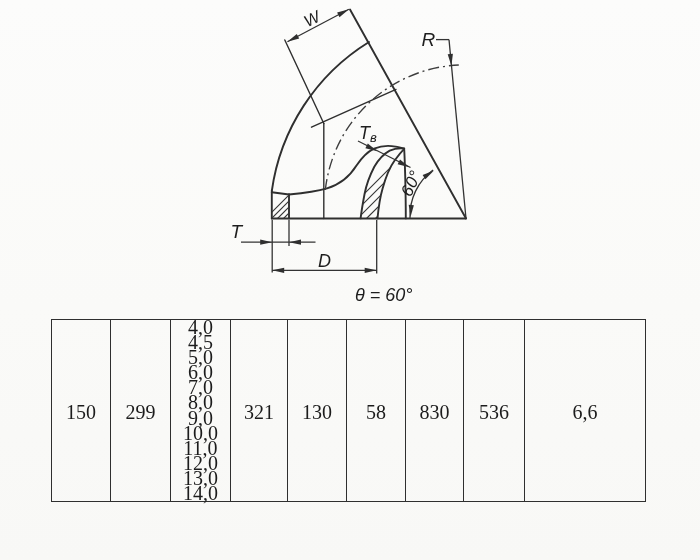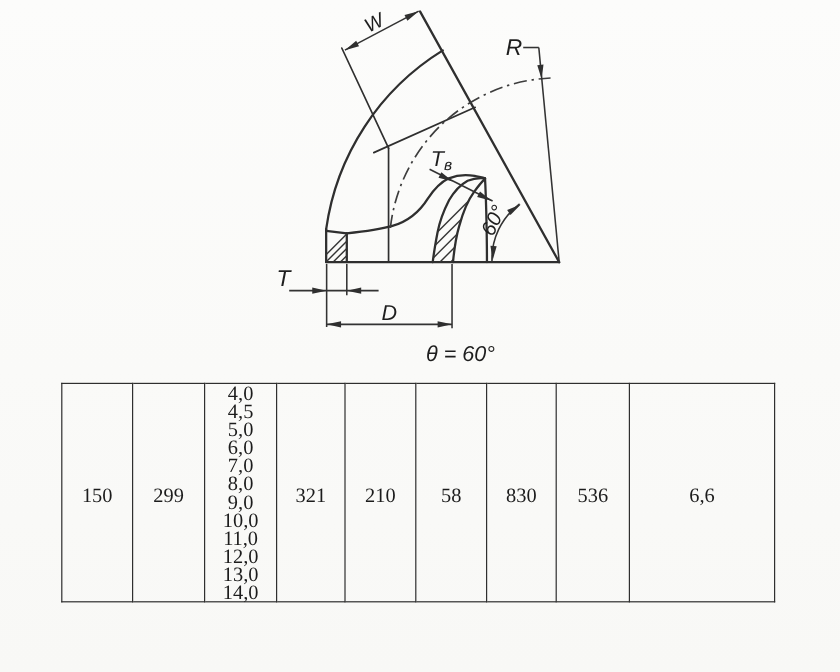--- a/index.html
+++ b/index.html
@@ -5,21 +5,21 @@
   html,body{margin:0;padding:0;}
   body{width:700px;height:560px;overflow:hidden;position:relative;
        background:linear-gradient(180deg,#fcfcfb 0%,#fafaf8 55%,#f8f8f6 100%);
        font-family:"Liberation Sans",sans-serif;filter:blur(0.4px);}
   #draw{position:absolute;left:0;top:0;}
   #tblwrap{position:absolute;left:51px;top:319px;}
   table{border-collapse:collapse;table-layout:fixed;
         font-family:"Liberation Serif",serif;color:#1c1c1c;}
   td{border:1.8px solid #2f2f2f;text-align:center;vertical-align:middle;padding:0;}
   tr.hdr td{height:48.5px;font-size:18px;}
-  tr.dat td{height:180px;font-size:17px;}
+  tr.dat td{height:180px;font-size:20px;}
   td.tcol{font-size:13px;line-height:15.1px;}
   td.massa{vertical-align:top;padding-top:3px;font-size:15px;line-height:14.5px;letter-spacing:-0.7px;}
   .num{position:relative;top:2px;}
   .it{font-style:italic;font-size:17px;}
 </style>
 </head>
 <body>
 <svg id="draw" width="700" height="560" viewBox="0 0 700 560">
   <defs>
     <marker id="none"></marker>
@@ -156,21 +156,21 @@
     <col style="width:58px">
         <col style="width:61px">
         <col style="width:121px">
   </colgroup>
   <tbody>
   <tr class="dat">
     <td><span class="num">150</span></td>
           <td><span class="num">299</span></td>
     <td class="tcol">4,0<br>4,5<br>5,0<br>6,0<br>7,0<br>8,0<br>9,0<br>10,0<br>11,0<br>12,0<br>13,0<br>14,0</td>
     <td><span class="num">321</span></td>
-          <td><span class="num">210</span></td>
+          <td><span class="num">130</span></td>
           <td><span class="num">58</span></td>
     <td><span class="num">830</span></td>
           <td><span class="num">536</span></td>
           <td><span class="num">6,6</span></td>
   </tr>
 </tbody>
     </table>
 </div>
 
 </body></html>

